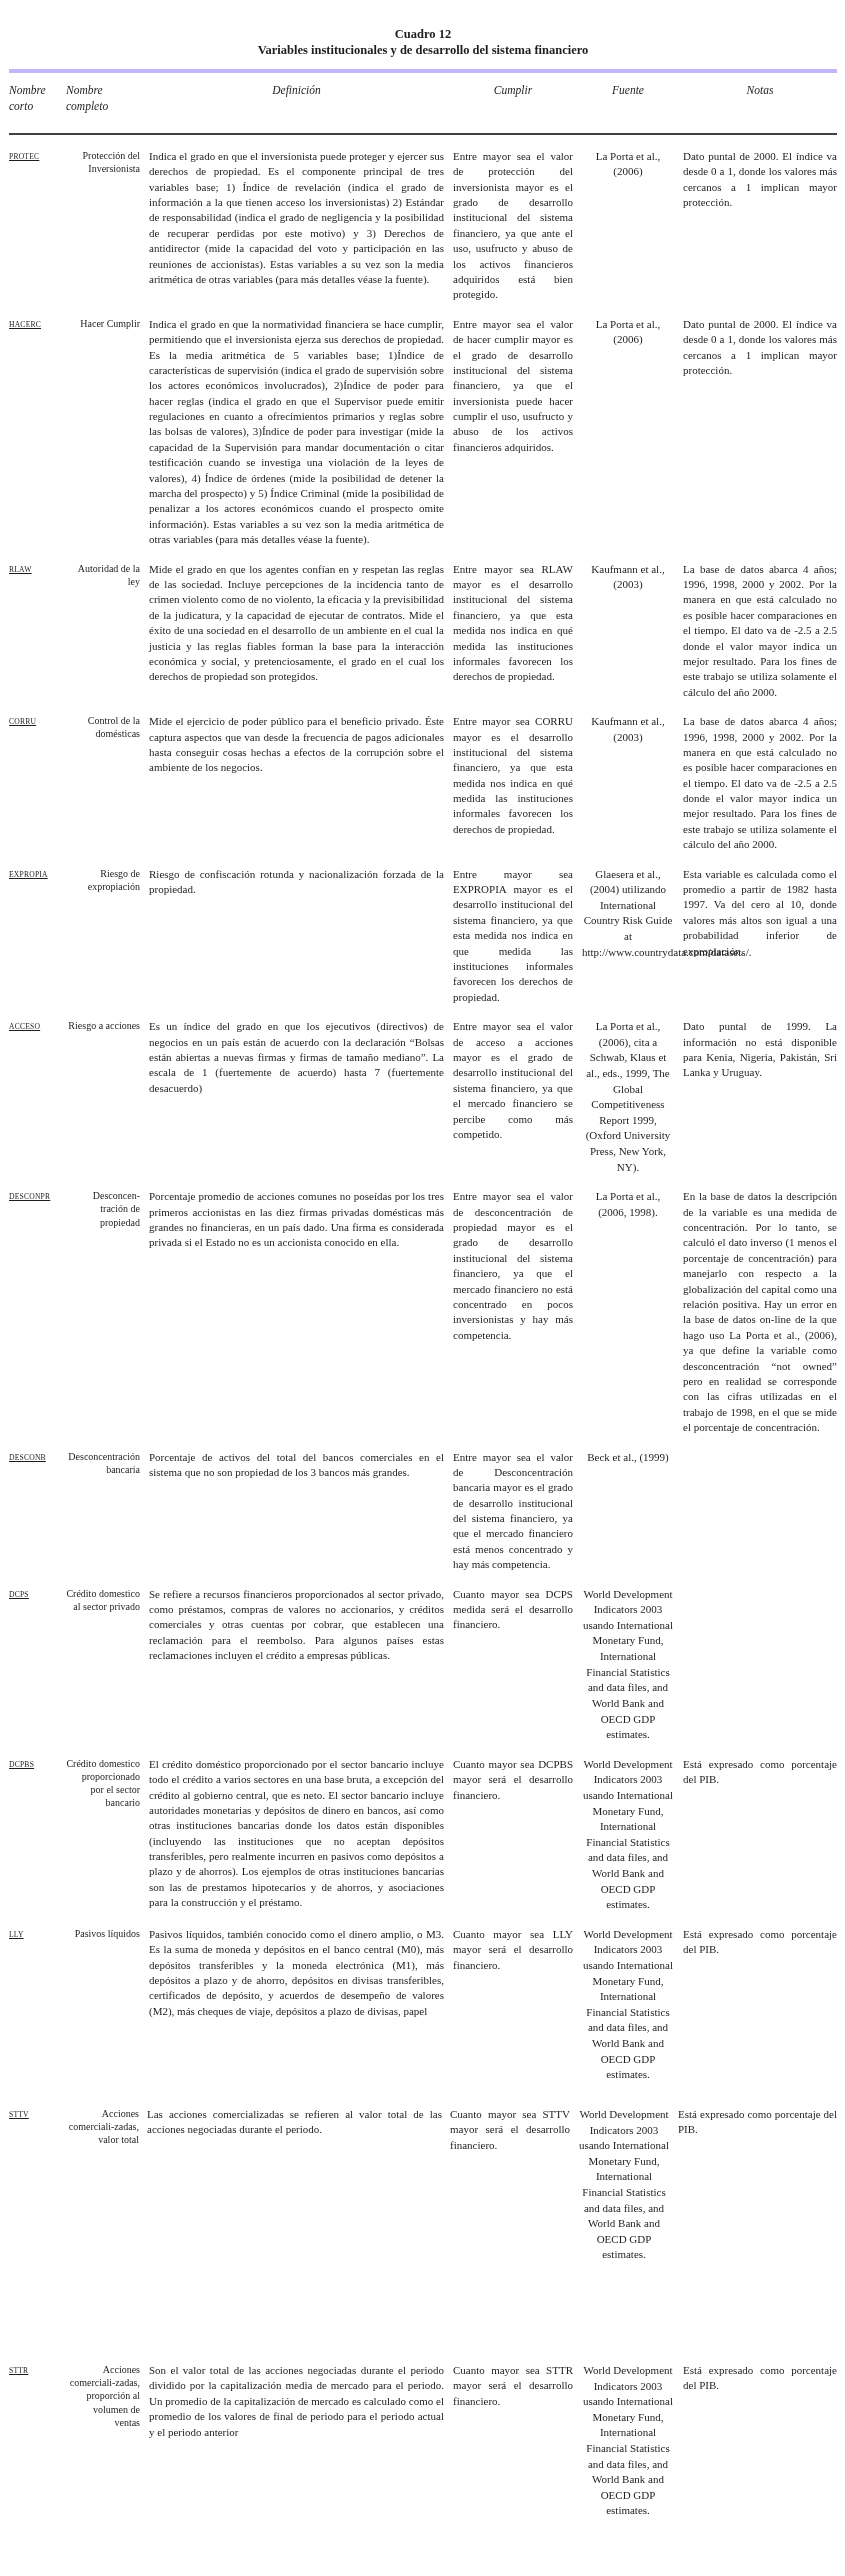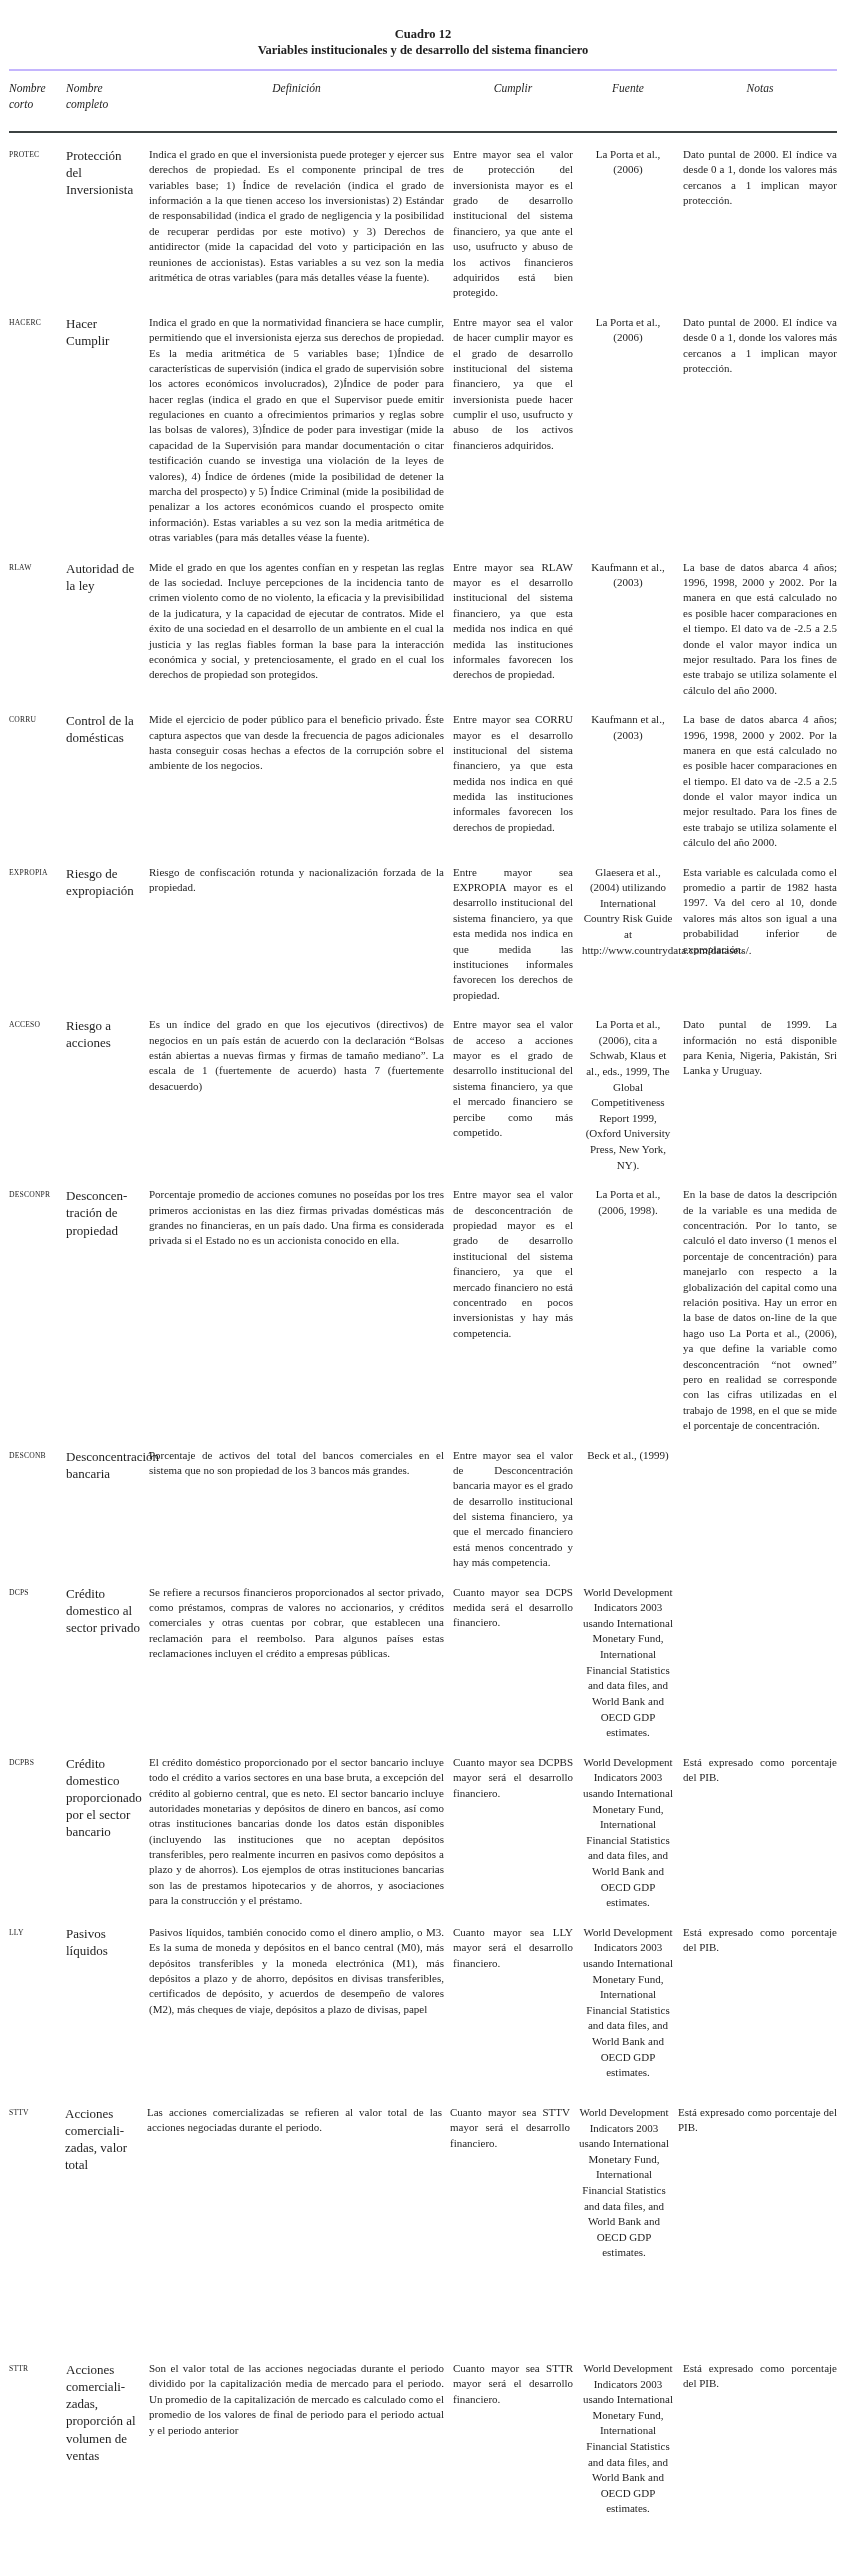--- a/index.html
+++ b/index.html
@@ -14,42 +14,43 @@
   .title-block{text-align:center;margin-top:20px;line-height:1.3;}
   .table-number{font-weight:bold;font-size:12.5px;}
   .table-title{font-weight:bold;font-size:12.5px;}
   .grid{
     display:grid;
     grid-template-columns:48px 74px 295px 120px 92px 1fr;
     column-gap:9px;
   }
   .thead{
     margin-top:10px;
-    border-top:2px solid #c4b5fd;
+    border-top:4px solid #c4b5fd;
     border-bottom:2px solid #3c4242;
     padding:9px 0 18px 0;
     font-style:italic;
     font-size:11.5px;
     line-height:1.45;
   }
   .h{text-align:left;}
   .h.hc{text-align:center;}
   .row{margin-top:14px;}
   .cell{min-width:0;}
   .code{
     font-size:7.6px;
     letter-spacing:0.2px;
     padding-top:3px;
     text-transform:uppercase;
     white-space:nowrap;
+    text-decoration:underline;
   }
   .name{
-    font-size:13px;
+    font-size:10px;
     line-height:1.32;
-    text-align:left;
+    text-align:right;
   }
   .def,.lect,.notes{
     font-size:11px;
     line-height:1.4;
     text-align:justify;
   }
   .src{
     font-size:11px;
     line-height:1.42;
     text-align:center;

